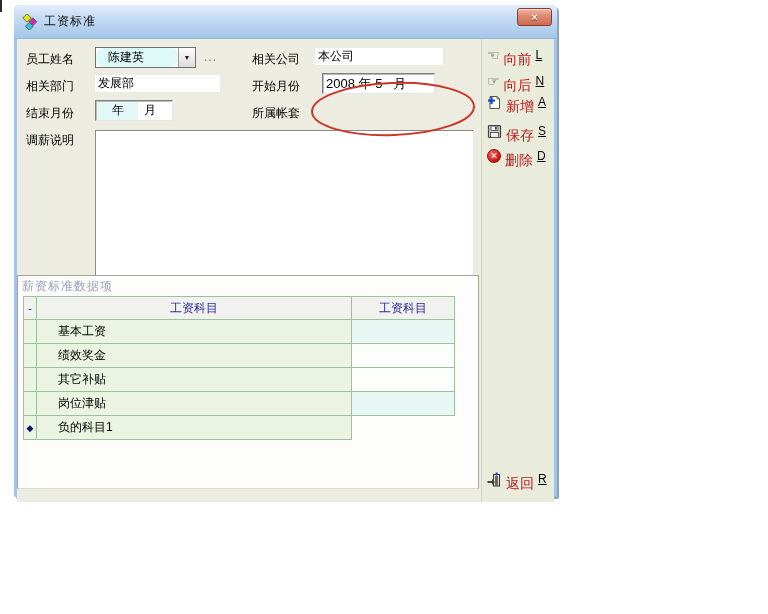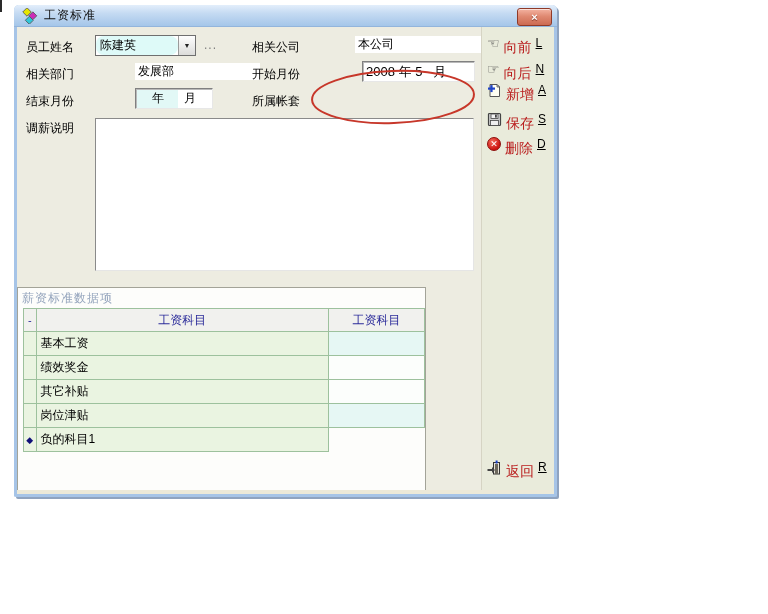--- a/index.html
+++ b/index.html
@@ -6,66 +6,66 @@
   body{width:768px;height:614px;background:#ffffff;overflow:hidden;
        font-family:"Liberation Sans","DejaVu Sans",sans-serif;}
   .canvas{position:relative;width:768px;height:614px;background:#fff;}
   .edge-artifact{position:absolute;left:0;top:0;width:2px;height:12px;background:#2a2a2a;}
 
   
   .window{position:absolute;left:14px;top:5px;width:543px;height:492px;
           box-sizing:border-box;border:3px solid #a6c4e7;border-top:none;
           border-radius:5px 5px 2px 2px;background:#ece9d8;
           box-shadow:2px 2px 0 #8fa3bf;}
-  .titlebar{position:relative;height:22px;margin:0 -3px;
+  .titlebar{position:relative;height:34px;margin:0 -3px;
             background:linear-gradient(#e3eefb 0%,#c4daf2 40%,#a5c6e9 100%);
             border-radius:5px 5px 0 0;border-bottom:1px solid #93b5dc;
             display:flex;align-items:center;padding:0 6px;box-sizing:border-box;}
   .title-icon{width:16px;height:16px;margin:0 6px 0 2px;flex:0 0 auto;}
   .title-text{font-size:12px;color:#111;letter-spacing:1px;}
   .close-btn{position:absolute;right:5px;top:3px;width:33px;height:16px;
              background:linear-gradient(#f4b3a2,#e08a72 45%,#cc6a52);
              border:1px solid #8f3a28;border-radius:3px;
              display:flex;align-items:center;justify-content:center;
              color:#fff;font-size:11px;font-weight:bold;cursor:pointer;
              box-shadow:inset 0 1px 0 rgba(255,255,255,.6);
              text-shadow:0 1px 1px rgba(90,20,10,.7);}
   .client{position:relative;height:463px;background:#edece1;overflow:hidden;}
 
   
   .flabel{position:absolute;font-size:12px;color:#000;white-space:nowrap;}
   .edit{position:absolute;background:#fff;font-size:12px;color:#000;
-        display:flex;align-items:center;padding:0 3px;box-sizing:border-box;white-space:pre;margin-left:40px;}
+        display:flex;align-items:center;padding:0 3px;box-sizing:border-box;white-space:pre;}
   .sunken{border:1px solid #808080;border-bottom-color:#e7e7e7;border-right-color:#e7e7e7;
           box-shadow:inset 1px 1px 0 #b9b9b9;}
   .combo{position:absolute;box-sizing:border-box;border:1px solid #6f6f6f;
          background:#fff;display:flex;align-items:stretch;}
-  .combo .cval{flex:1;font-size:12px;display:flex;align-items:center;padding-left:4px;white-space:pre;border-radius:8px;}
+  .combo .cval{flex:1;font-size:12px;display:flex;align-items:center;padding-left:12px;white-space:pre;border-radius:8px;}
   .combo .carrow{width:16px;border-left:1px solid #9a9a9a;
                  background:linear-gradient(#fefefe,#dcdcda);
                  display:flex;align-items:center;justify-content:center;
                  font-size:7px;color:#222;cursor:pointer;}
   .cyanbg{background:#defaf8;}
   .more-dots{position:absolute;font-size:12px;color:#7d7d7d;letter-spacing:1px;cursor:pointer;}
   .note-area{position:absolute;background:#fff;border:1px solid #8a8a8a;
              border-bottom-color:#e5e5e5;border-right-color:#e5e5e5;
              box-sizing:border-box;font-size:12px;resize:none;outline:none;}
 
   
-  .data-panel{position:absolute;left:0;top:260px;width:409px;height:214px;
+  .data-panel{position:absolute;left:0;top:236px;width:462px;height:214px;
               box-sizing:border-box;background:#fdfdfb;
               border:1px solid #a3a398;border-bottom-color:#d9d9cf;}
   .section-label{position:absolute;left:4px;top:2px;font-size:12px;color:#95a5bd;letter-spacing:1px;}
   .grid{position:absolute;left:5px;top:20px;border-collapse:collapse;table-layout:fixed;}
   .grid td{border:1px solid #9dc19d;font-size:12px;overflow:hidden;padding:0;}
   .grid tr.h td{height:22px;background:#f1f1ee;color:#2b2b9a;text-align:center;}
   .grid td.corner{background:#f1f1ee;color:#333;text-align:center;font-size:11px;}
   .grid tr.r td{height:23px;}
   .grid td.m{background:#eaf4e1;text-align:center;color:#101078;font-size:9px;}
-  .grid td.s{background:#eaf4e1;padding-left:4px;color:#000;margin-left:25px;}
+  .grid td.s{background:#eaf4e1;padding-left:21px;color:#000;margin-left:25px;}
   .grid td.v{background:#fcfefc;}
   .grid td.v.cyan{background:#e6f7f4;}
   .grid td.v.none{background:#fdfdfb;border-top:none;border-right:none;border-bottom:none;}
 
   
   .sidebar{position:absolute;left:464px;top:0;width:73px;height:463px;background:#e9ebdb;
            border-left:1px solid #d6d4c4;}
   .side-btn{position:absolute;left:5px;display:flex;align-items:center;gap:4px;
             height:18px;cursor:pointer;white-space:nowrap;}
   .side-label{font-size:14px;color:#b91c1c;margin-top:9px;}

